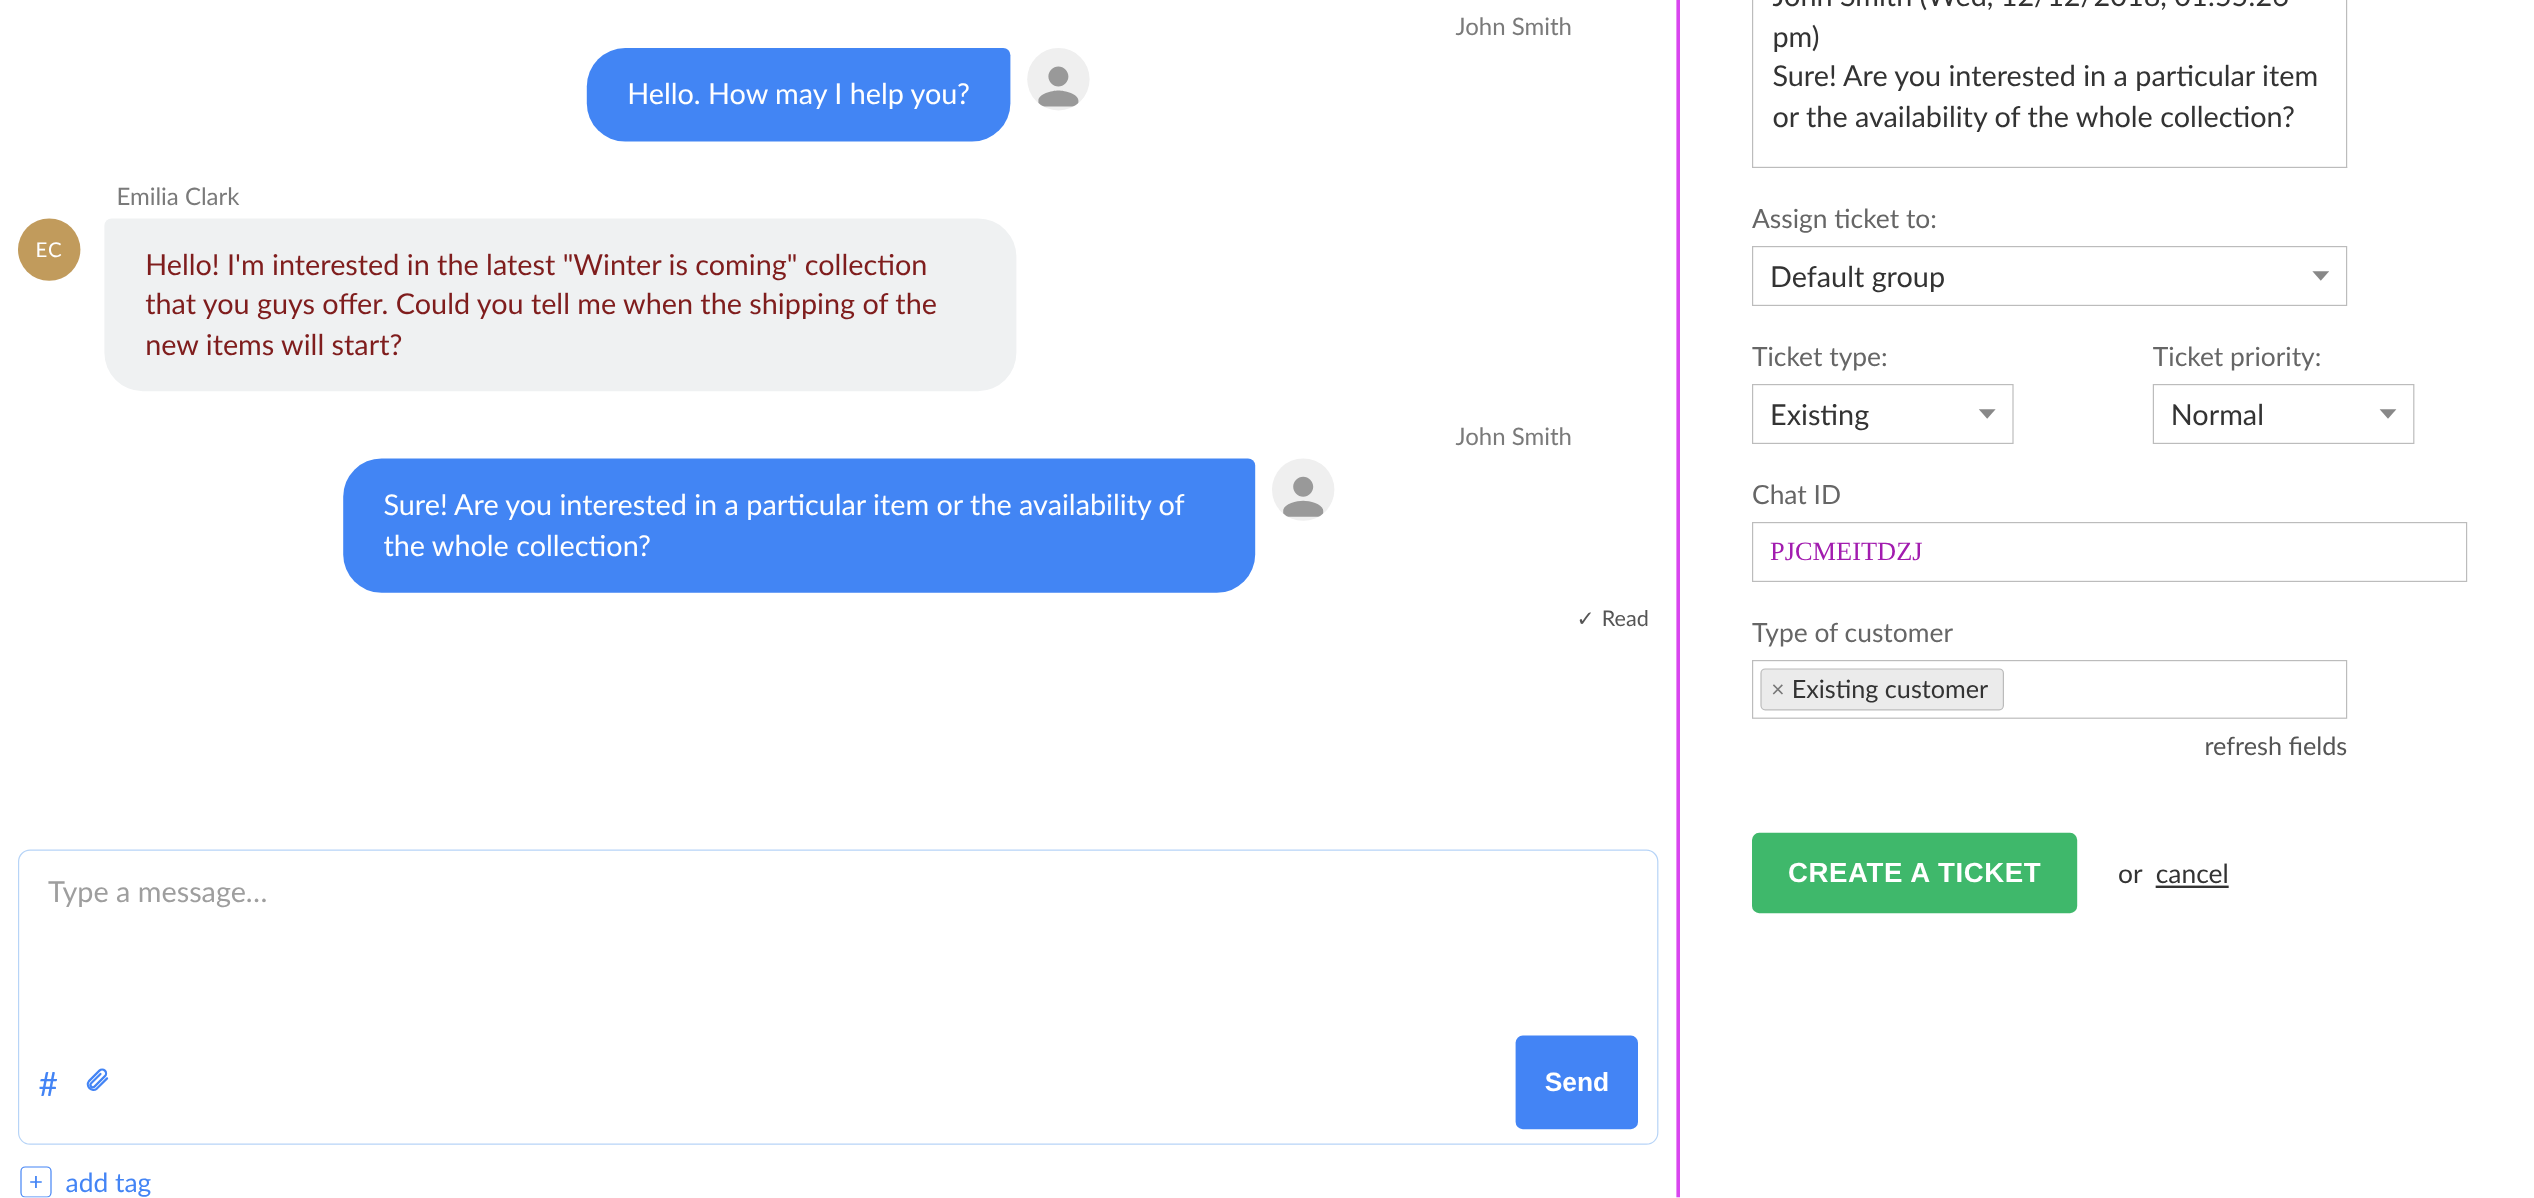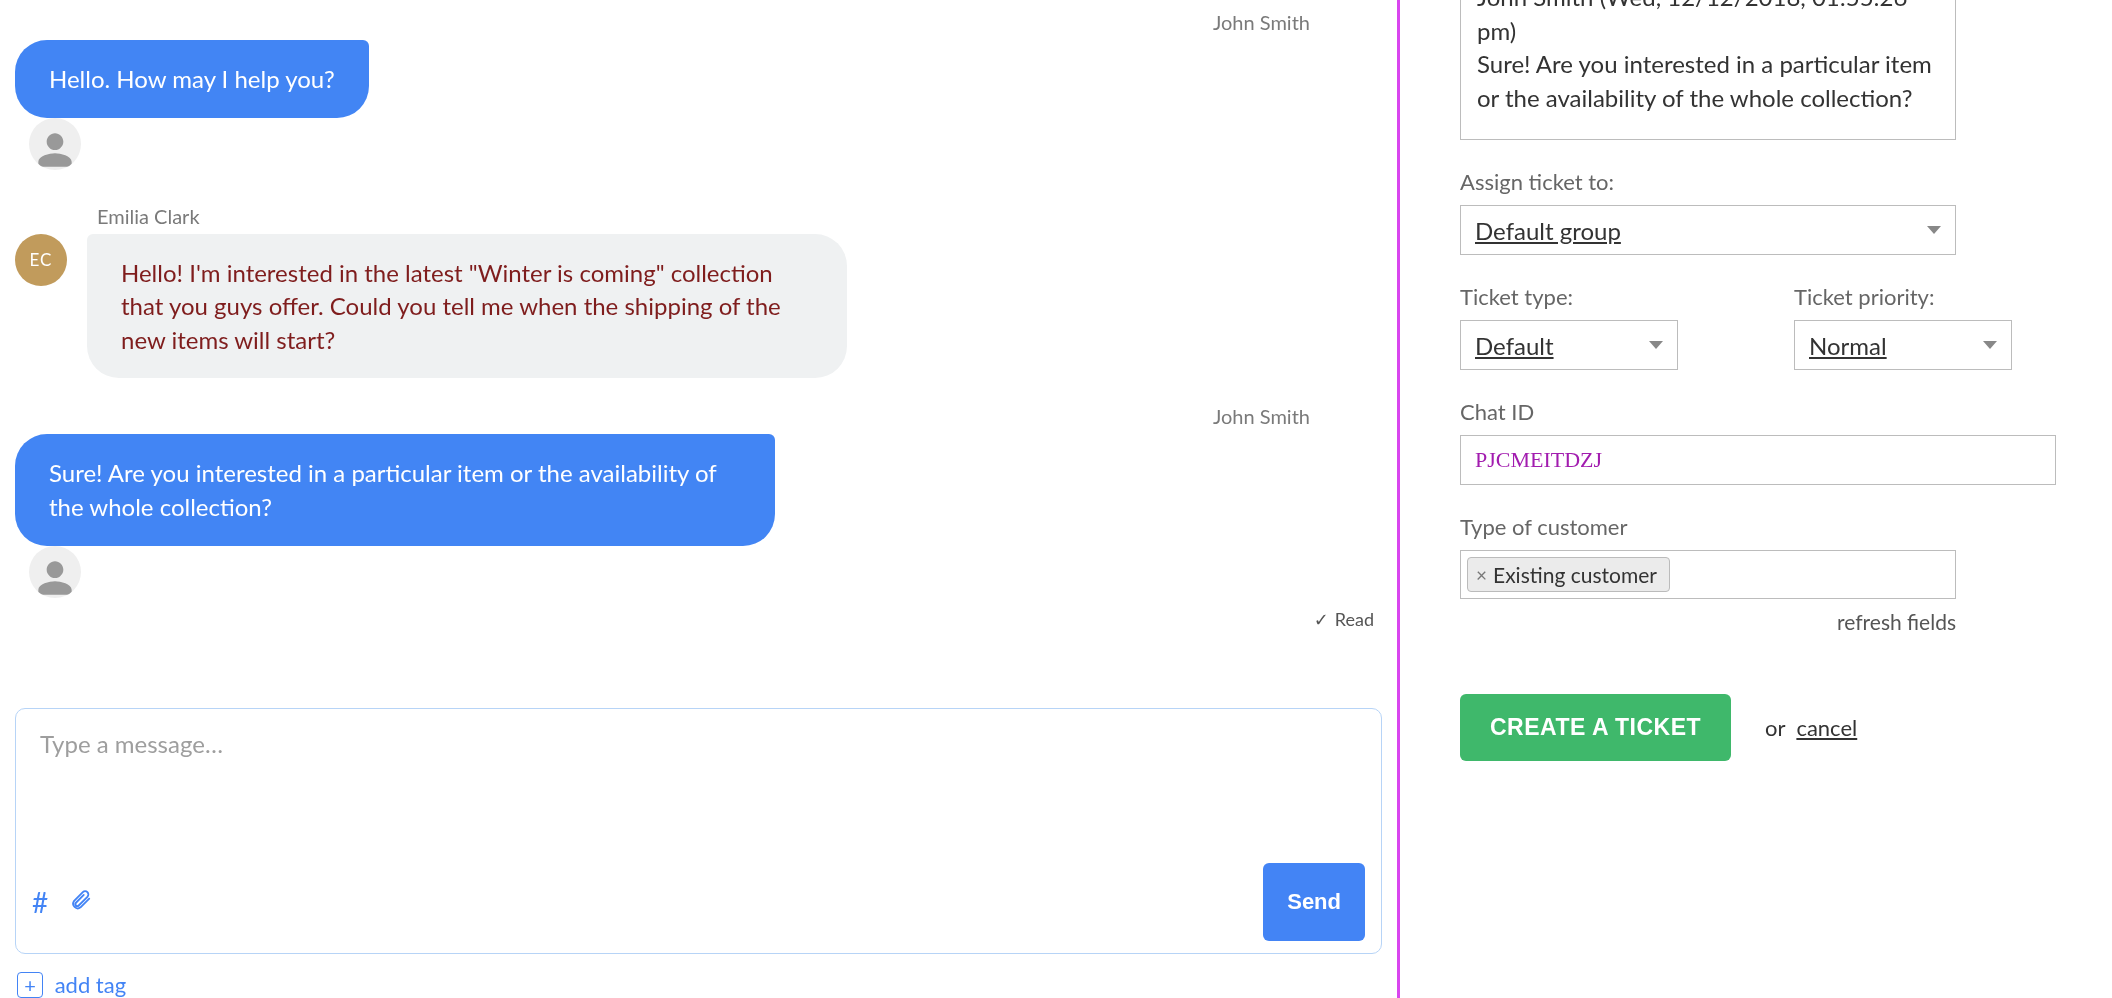--- a/index.html
+++ b/index.html
@@ -29,21 +29,21 @@
     position: relative;
   }
 
   
   .messages { flex: 1; overflow: hidden; }
   .msg-block { margin-bottom: 22px; }
   .sender-name { font-size: 20px; color: #7a7a7a; margin-bottom: 6px; }
   .sender-right { text-align: right; margin-right: 72px; }
   .sender-left  { text-align: left;  margin-left: 82px; }
   .msg-row { display: flex; align-items: flex-start; }
-  .msg-row.right { justify-content: flex-start; flex-direction: column; }
+  .msg-row.right { justify-content: center; }
   .bubble {
     max-width: 760px;
     padding: 22px 34px;
     font-size: 24px;
     line-height: 1.4;
     border-radius: 32px;
   }
   .bubble.blue {
     background: #4285f4;
     color: #fff;
@@ -152,21 +152,20 @@
   .field-label { font-size: 22px; color: #666; margin-bottom: 10px; }
   .select-box {
     border: 1px solid #bcbcbc;
     height: 50px;
     display: flex; align-items: center;
     padding: 0 14px;
     font-size: 24px;
     color: #333;
     position: relative;
     cursor: pointer;
-    text-decoration: underline;
   }
   .select-box .caret {
     position: absolute; right: 14px;
     width: 0; height: 0;
     border-left: 7px solid transparent;
     border-right: 7px solid transparent;
     border-top: 8px solid #888;
   }
   .two-col { display: flex; gap: 56px; }
   .two-col .col { flex: 1; }
@@ -304,21 +303,21 @@
     <div class="select-box w-full">
       <span>Default group</span>
       <span class="caret"></span>
     </div>
   </div>
 
   <div class="field two-col">
     <div class="col">
       <div class="field-label">Ticket type:</div>
       <div class="select-box w-half">
-        <span>Default</span>
+        <span>Existing</span>
         <span class="caret"></span>
       </div>
     </div>
     <div class="col">
       <div class="field-label">Ticket priority:</div>
       <div class="select-box w-half">
         <span>Normal</span>
         <span class="caret"></span>
       </div>
     </div>

